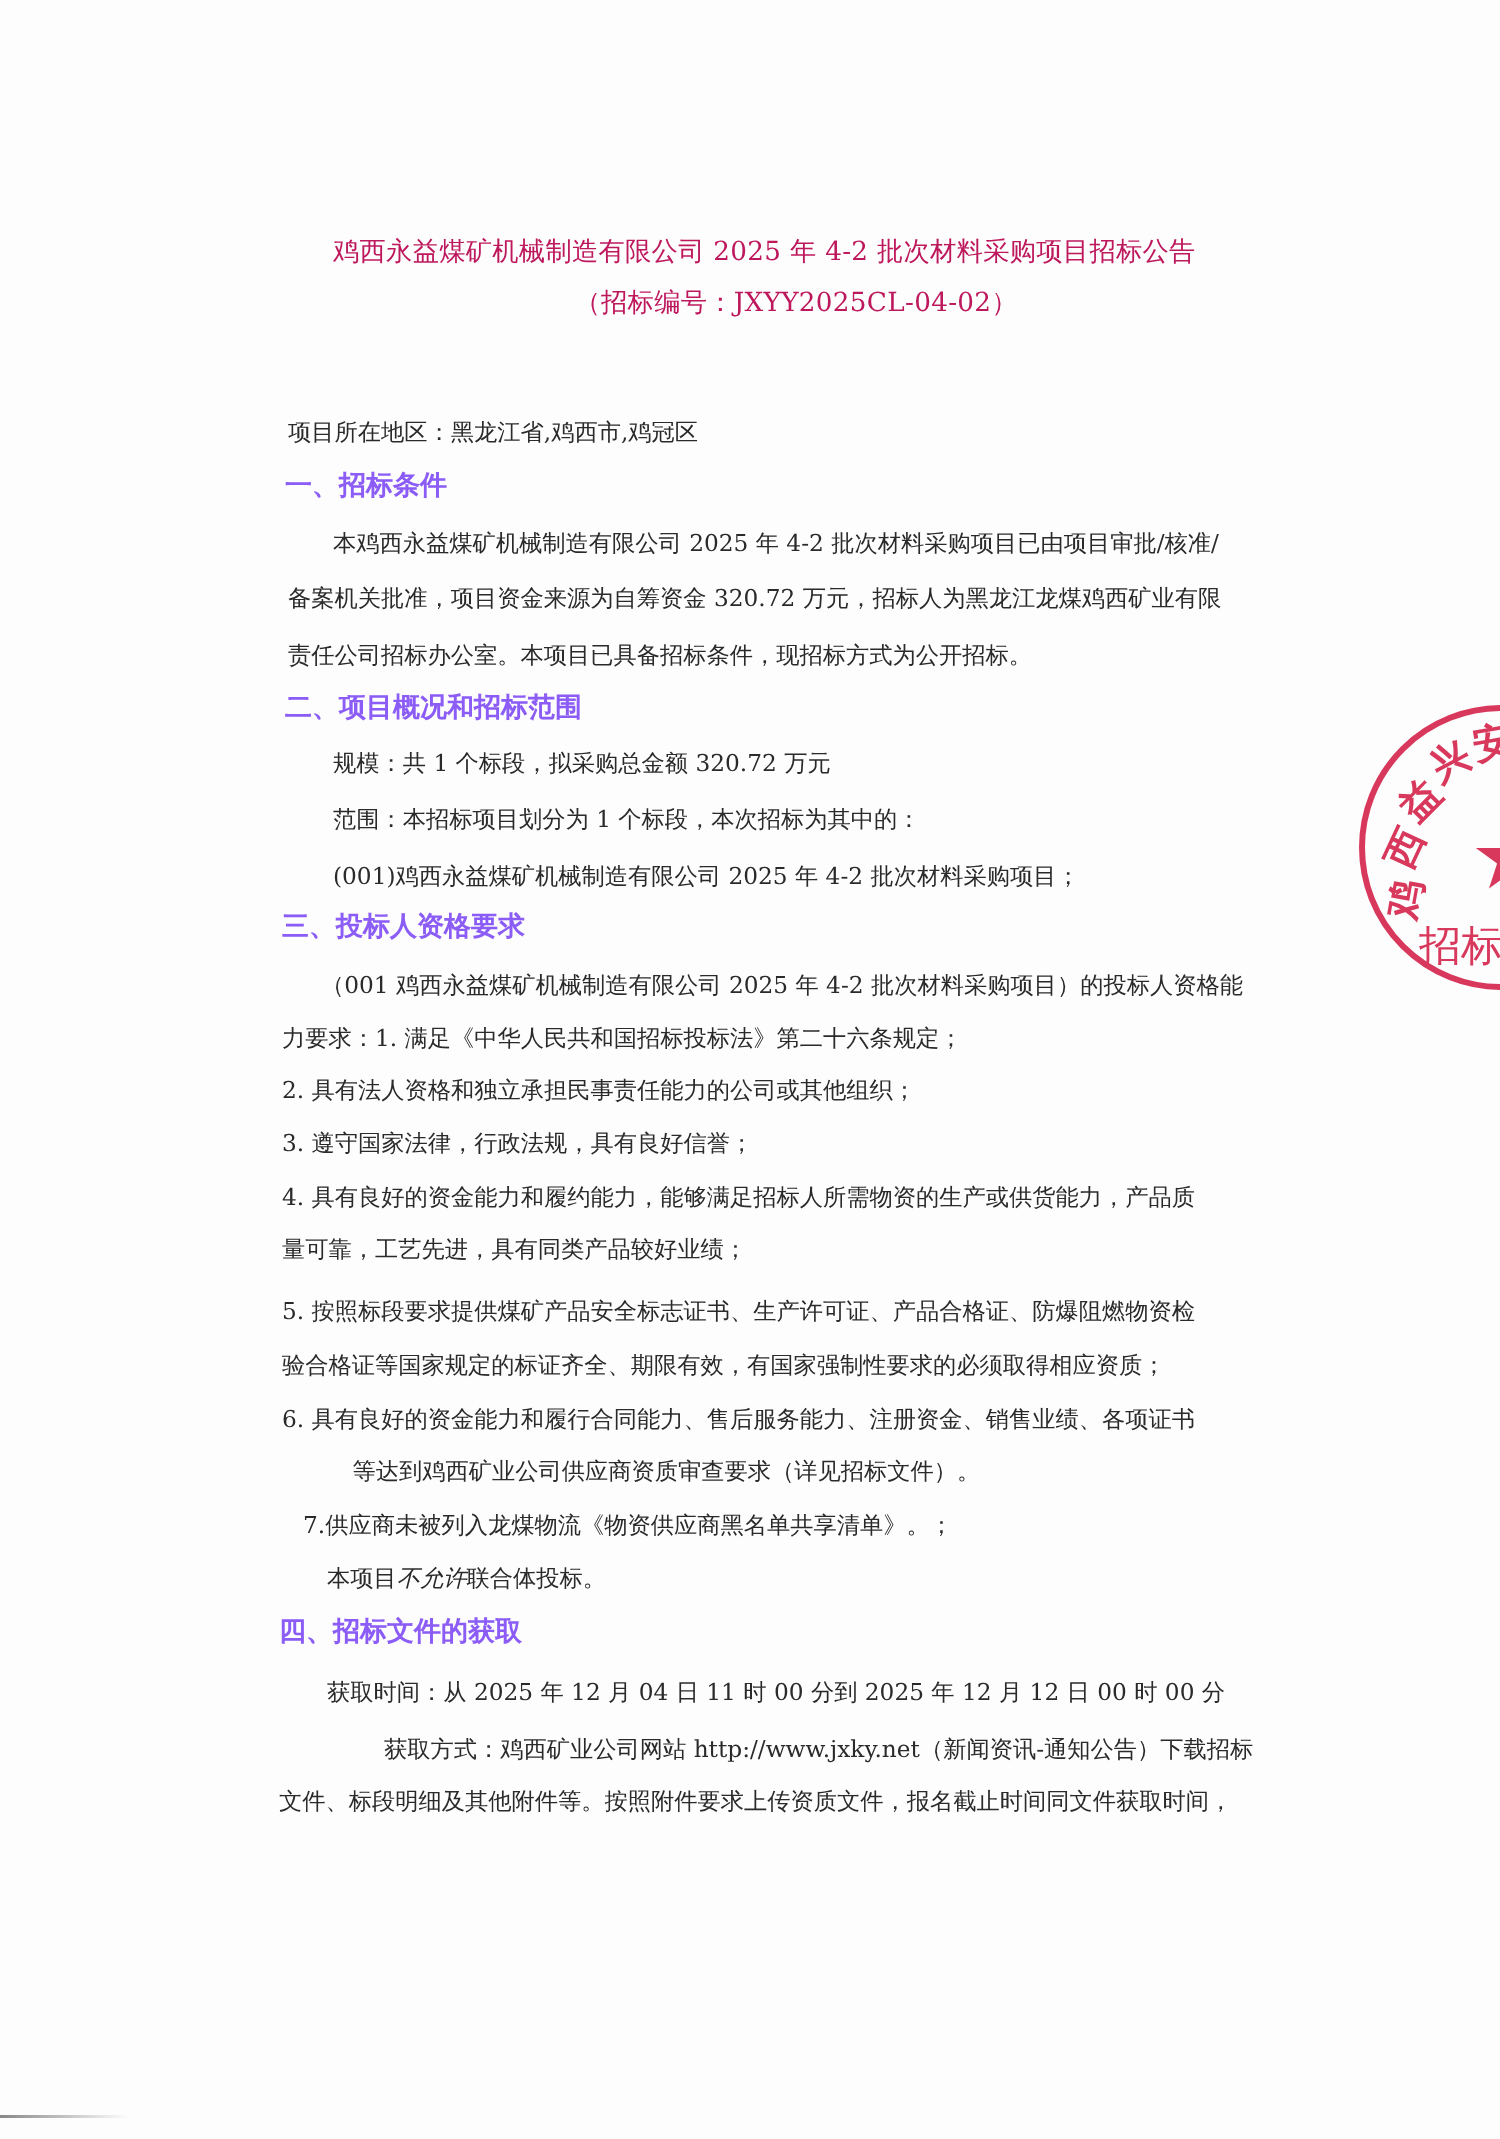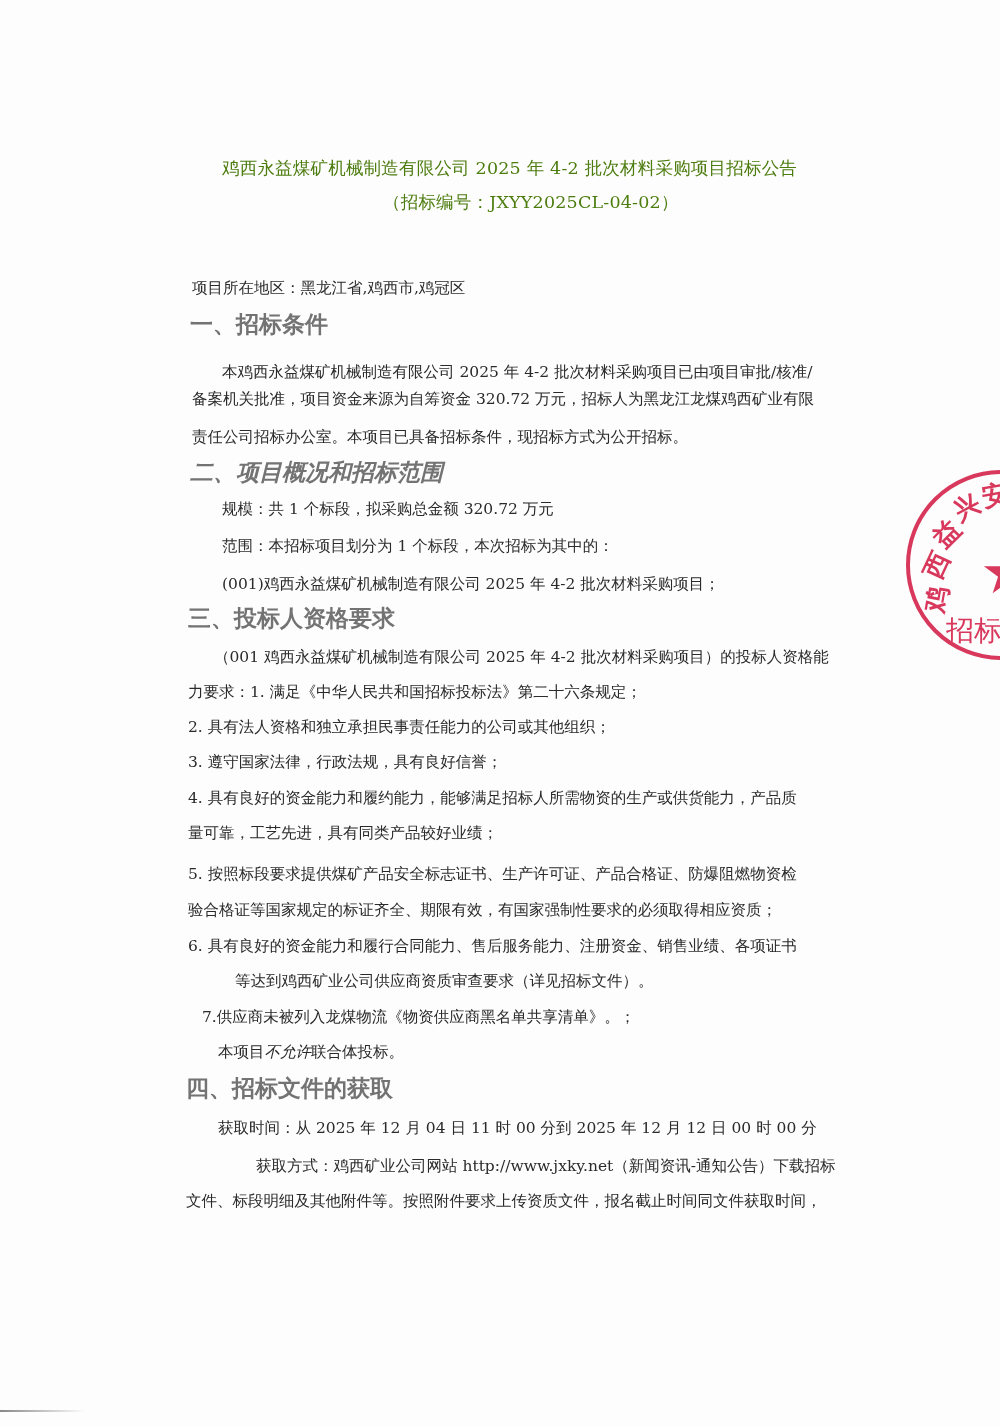--- a/index.html
+++ b/index.html
@@ -6,24 +6,24 @@
   body {
     width: 1000px; height: 1426px; position: relative; overflow: hidden;
     background: #fdfdfd;
     font-family: "DejaVu Serif", "Liberation Serif", serif;
     color: #2a2a2a;
   }
   .line {
     position: absolute; white-space: nowrap;
     font-size: 15.5px; line-height: 20px;
   }
-  .title { font-size: 17.5px; letter-spacing: 0.2px; color: #4d7c0f; }
+  .title { font-size: 17.5px; letter-spacing: 0.2px; color: #be185d; }
   .heading {
     font-family: "DejaVu Sans", "Liberation Sans", sans-serif;
-    font-weight: bold; font-size: 23px; color: #737373;
+    font-weight: bold; font-size: 18px; color: #8b5cf6;
   }
   .ital { font-style: italic; }
   .seal {
     position: absolute; left: 906px; top: 470px; width: 190px; height: 190px;
     border: 4px solid #d8385c; border-radius: 50%; box-sizing: border-box;
     color: #d8385c;
   }
   .seal-char {
     position: absolute; font-family: "DejaVu Sans", sans-serif; font-weight: bold;
     font-size: 26px; color: #d8385c;
@@ -40,25 +40,25 @@
 <body>
 
 <div>
 
   <div class="line title" style="left:222px; top:158px;">鸡西永益煤矿机械制造有限公司 2025 年 4-2 批次材料采购项目招标公告</div>
   <div class="line title" style="left:383px; top:192px;">（招标编号：JXYY2025CL-04-02）</div>
 
   <div class="line" style="left:192px; top:278px;">项目所在地区：黑龙江省,鸡西市,鸡冠区</div>
 
   <div class="line heading" style="left:190px; top:314px;">一、招标条件</div>
-  <div class="line" style="left:222px; top:352px;margin-top:10px;">本鸡西永益煤矿机械制造有限公司 2025 年 4-2 批次材料采购项目已由项目审批/核准/</div>
+  <div class="line" style="left:222px; top:352px;">本鸡西永益煤矿机械制造有限公司 2025 年 4-2 批次材料采购项目已由项目审批/核准/</div>
   <div class="line" style="left:192px; top:389px;text-align:center;">备案机关批准，项目资金来源为自筹资金 320.72 万元，招标人为黑龙江龙煤鸡西矿业有限</div>
   <div class="line" style="left:192px; top:427px;">责任公司招标办公室。本项目已具备招标条件，现招标方式为公开招标。</div>
 
-  <div class="line heading" style="left:190px; top:462px;font-style:italic;">二、项目概况和招标范围</div>
+  <div class="line heading" style="left:190px; top:462px;">二、项目概况和招标范围</div>
   <div class="line" style="left:222px; top:499px;">规模：共 1 个标段，拟采购总金额 320.72 万元</div>
   <div class="line" style="left:222px; top:536px;">范围：本招标项目划分为 1 个标段，本次招标为其中的：</div>
   <div class="line" style="left:222px; top:574px;">(001)鸡西永益煤矿机械制造有限公司 2025 年 4-2 批次材料采购项目；</div>
 
   <div class="line heading" style="left:188px; top:608px;">三、投标人资格要求</div>
   <div class="line" style="left:214px; top:647px;">（001 鸡西永益煤矿机械制造有限公司 2025 年 4-2 批次材料采购项目）的投标人资格能</div>
   <div class="line" style="left:188px; top:682px;">力要求：1. 满足《中华人民共和国招标投标法》第二十六条规定；</div>
   <div class="line" style="left:188px; top:717px;">2. 具有法人资格和独立承担民事责任能力的公司或其他组织；</div>
   <div class="line" style="left:188px; top:752px;">3. 遵守国家法律，行政法规，具有良好信誉；</div>
   <div class="line" style="left:188px; top:788px;">4. 具有良好的资金能力和履约能力，能够满足招标人所需物资的生产或供货能力，产品质</div>

